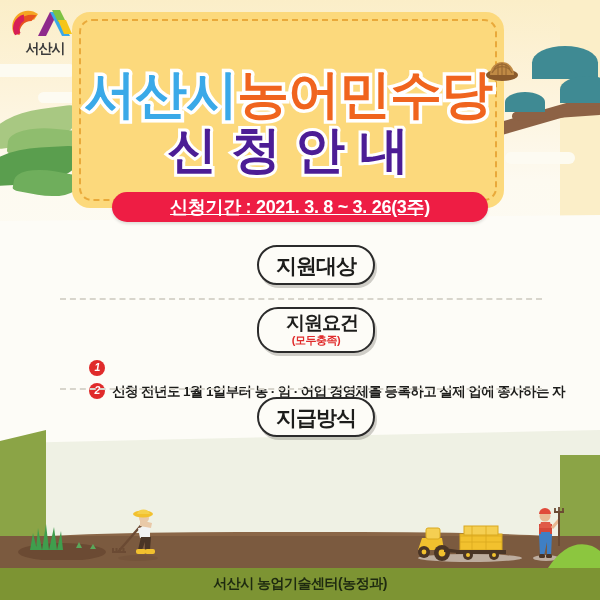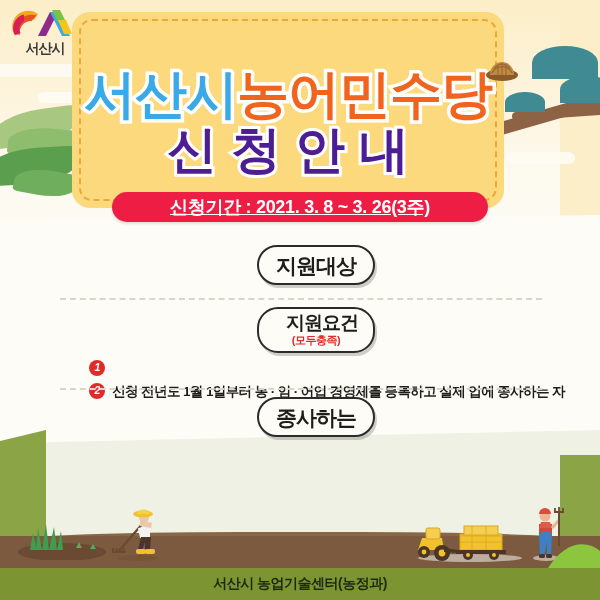--- a/index.html
+++ b/index.html
@@ -246,21 +246,21 @@
           <span class="num">2</span>
           <span>신청 전년도 1월 1일부터 농 · 임 · 어업 경영체를 등록하고 실제 업에 종사하는 자</span>
         </div>
       </div>
       <div class="sep" style="top:88px;"></div>
     </div>
 
 
     <div class="row r4">
       <div class="pill">
-        <span class="pill-main">종사하는</span>
+        <span class="pill-main">지급방식</span>
       </div>
     </div>
 
   </div>
 
   <div class="ground-top"></div>
   <div class="ground"></div>
 
   <svg class="ill" style="left:18px;bottom:40px;" width="90" height="44" viewBox="0 0 90 44">
     <ellipse cx="44" cy="36" rx="44" ry="9" fill="#6b4a33"></ellipse>

